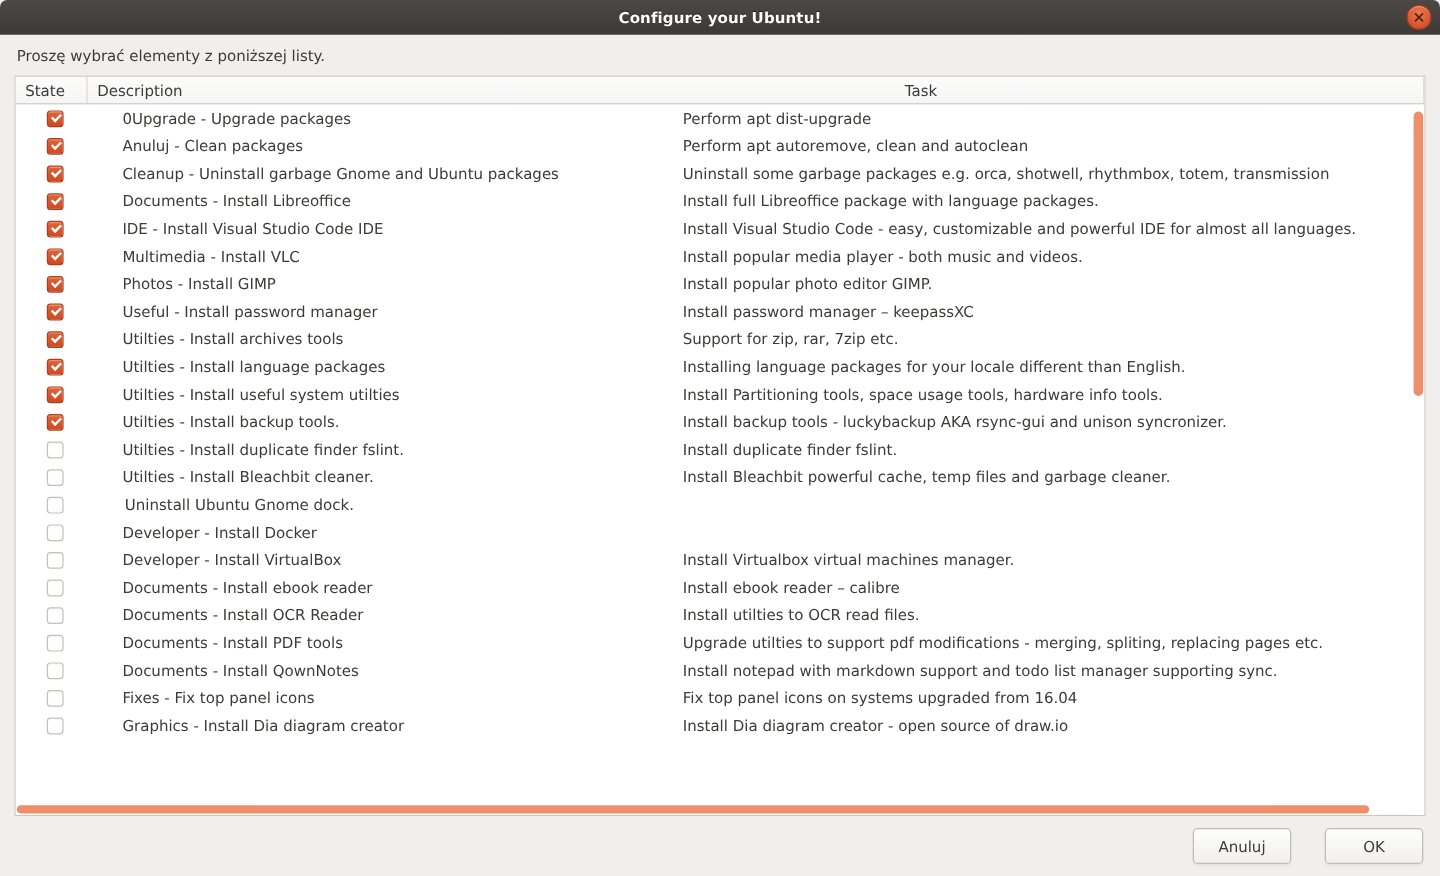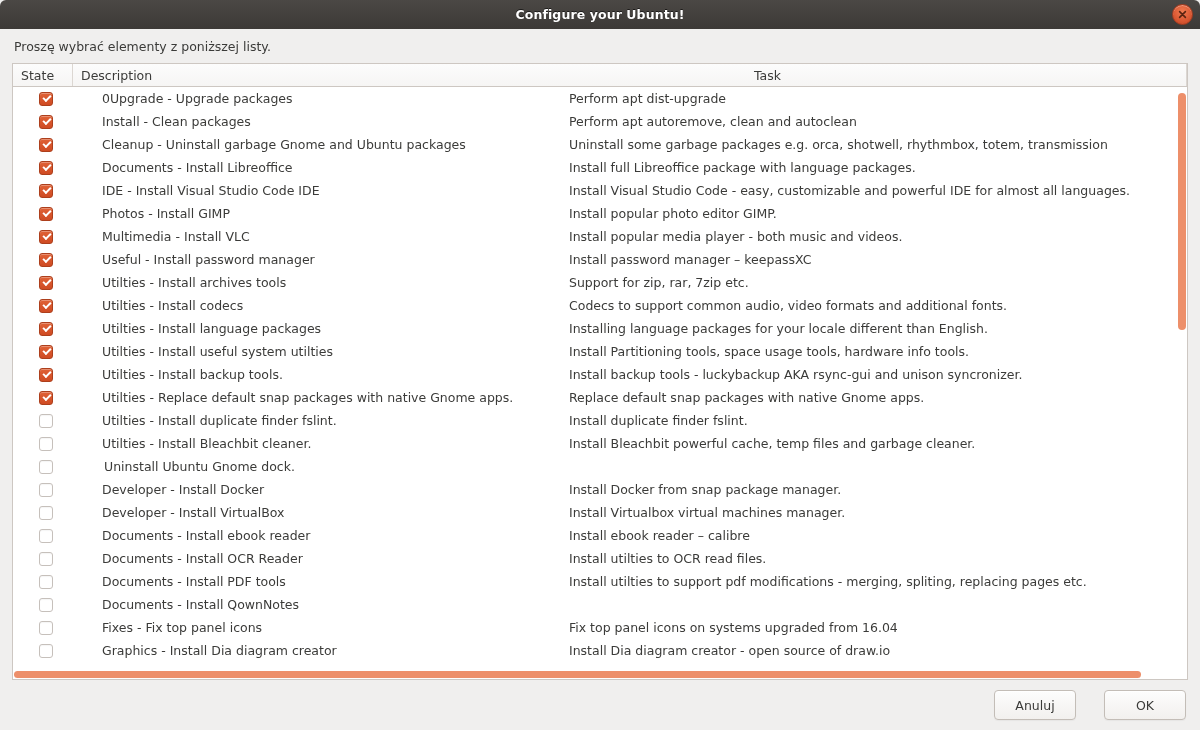--- a/index.html
+++ b/index.html
@@ -240,21 +240,21 @@
             <div class="cell-state">
               <div class="cb on"></div>
             </div>
             <div class="cell-task">0Upgrade - Upgrade packages</div>
             <div class="cell-desc">Perform apt dist-upgrade</div>
           </div>
           <div class="row">
             <div class="cell-state">
               <div class="cb on"></div>
             </div>
-            <div class="cell-task">Install - Clean packages</div>
+            <div class="cell-task">Anuluj - Clean packages</div>
             <div class="cell-desc">Perform apt autoremove, clean and autoclean</div>
           </div>
           <div class="row">
             <div class="cell-state">
               <div class="cb on"></div>
             </div>
             <div class="cell-task">Cleanup - Uninstall garbage Gnome and Ubuntu packages</div>
             <div class="cell-desc">Uninstall some garbage packages e.g. orca, shotwell, rhythmbox, totem, transmission</div>
           </div>
           <div class="row">
@@ -268,81 +268,67 @@
             <div class="cell-state">
               <div class="cb on"></div>
             </div>
             <div class="cell-task">IDE - Install Visual Studio Code IDE</div>
             <div class="cell-desc">Install Visual Studio Code - easy, customizable and powerful IDE for almost all languages.</div>
           </div>
           <div class="row">
             <div class="cell-state">
               <div class="cb on"></div>
             </div>
+            <div class="cell-task">Multimedia - Install VLC</div>
+            <div class="cell-desc">Install popular media player - both music and videos.</div>
+          </div>
+          <div class="row">
+            <div class="cell-state">
+              <div class="cb on"></div>
+            </div>
             <div class="cell-task">Photos - Install GIMP</div>
             <div class="cell-desc">Install popular photo editor GIMP.</div>
           </div>
           <div class="row">
             <div class="cell-state">
               <div class="cb on"></div>
             </div>
-            <div class="cell-task">Multimedia - Install VLC</div>
-            <div class="cell-desc">Install popular media player - both music and videos.</div>
-          </div>
-          <div class="row">
-            <div class="cell-state">
-              <div class="cb on"></div>
-            </div>
             <div class="cell-task">Useful - Install password manager</div>
             <div class="cell-desc">Install password manager – keepassXC</div>
           </div>
           <div class="row">
             <div class="cell-state">
               <div class="cb on"></div>
             </div>
             <div class="cell-task">Utilties - Install archives tools</div>
             <div class="cell-desc">Support for zip, rar, 7zip etc.</div>
           </div>
           <div class="row">
             <div class="cell-state">
               <div class="cb on"></div>
             </div>
-            <div class="cell-task">Utilties - Install codecs</div>
-            <div class="cell-desc">Codecs to support common audio, video formats and additional fonts.</div>
-          </div>
-          <div class="row">
-            <div class="cell-state">
-              <div class="cb on"></div>
-            </div>
             <div class="cell-task">Utilties - Install language packages</div>
             <div class="cell-desc">Installing language packages for your locale different than English.</div>
           </div>
           <div class="row">
             <div class="cell-state">
               <div class="cb on"></div>
             </div>
             <div class="cell-task">Utilties - Install useful system utilties</div>
             <div class="cell-desc">Install Partitioning tools, space usage tools, hardware info tools.</div>
           </div>
           <div class="row">
             <div class="cell-state">
               <div class="cb on"></div>
             </div>
             <div class="cell-task">Utilties - Install backup tools.</div>
             <div class="cell-desc">Install backup tools - luckybackup AKA rsync-gui and unison syncronizer.</div>
           </div>
           <div class="row">
             <div class="cell-state">
-              <div class="cb on"></div>
-            </div>
-            <div class="cell-task">Utilties - Replace default snap packages with native Gnome apps.</div>
-            <div class="cell-desc">Replace default snap packages with native Gnome apps.</div>
-          </div>
-          <div class="row">
-            <div class="cell-state">
               <div class="cb off"></div>
             </div>
             <div class="cell-task">Utilties - Install duplicate finder fslint.</div>
             <div class="cell-desc">Install duplicate finder fslint.</div>
           </div>
           <div class="row">
             <div class="cell-state">
               <div class="cb off"></div>
             </div>
             <div class="cell-task">Utilties - Install Bleachbit cleaner.</div>
@@ -352,21 +338,20 @@
             <div class="cell-state">
               <div class="cb off"></div>
             </div>
             <div class="cell-desc">Uninstall Ubuntu Gnome dock.</div>
           </div>
           <div class="row">
             <div class="cell-state">
               <div class="cb off"></div>
             </div>
             <div class="cell-task">Developer - Install Docker</div>
-            <div class="cell-desc">Install Docker from snap package manager.</div>
           </div>
           <div class="row">
             <div class="cell-state">
               <div class="cb off"></div>
             </div>
             <div class="cell-task">Developer - Install VirtualBox</div>
             <div class="cell-desc">Install Virtualbox virtual machines manager.</div>
           </div>
           <div class="row">
             <div class="cell-state">
@@ -380,27 +365,28 @@
               <div class="cb off"></div>
             </div>
             <div class="cell-task">Documents - Install OCR Reader</div>
             <div class="cell-desc">Install utilties to OCR read files.</div>
           </div>
           <div class="row">
             <div class="cell-state">
               <div class="cb off"></div>
             </div>
             <div class="cell-task">Documents - Install PDF tools</div>
-            <div class="cell-desc">Install utilties to support pdf modifications  - merging, spliting, replacing pages etc.</div>
+            <div class="cell-desc">Upgrade utilties to support pdf modifications  - merging, spliting, replacing pages etc.</div>
           </div>
           <div class="row">
             <div class="cell-state">
               <div class="cb off"></div>
             </div>
             <div class="cell-task">Documents - Install QownNotes</div>
+            <div class="cell-desc">Install notepad with markdown support and todo list manager supporting sync.</div>
           </div>
           <div class="row">
             <div class="cell-state">
               <div class="cb off"></div>
             </div>
             <div class="cell-task">Fixes - Fix top panel icons</div>
             <div class="cell-desc">Fix top panel icons on systems upgraded from 16.04</div>
           </div>
           <div class="row">
             <div class="cell-state">

